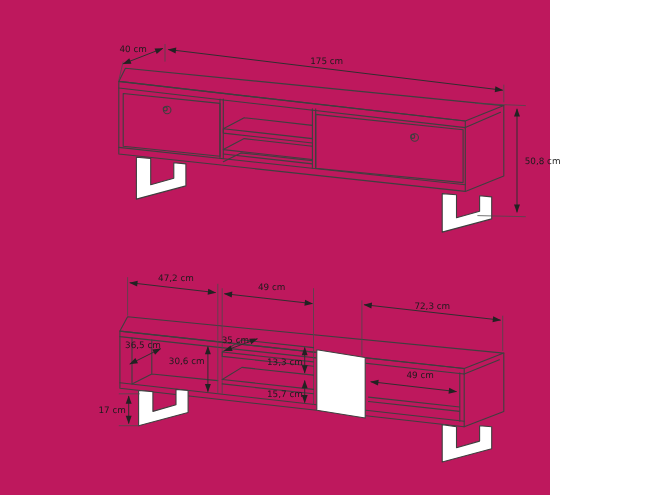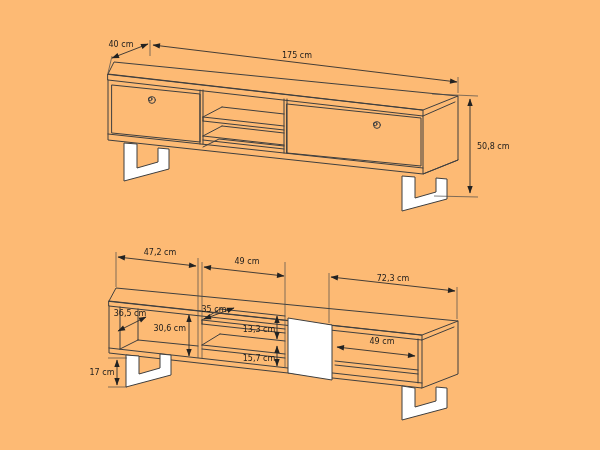--- a/index.html
+++ b/index.html
@@ -1,17 +1,17 @@
 <!DOCTYPE html>
 <html><head>
 <meta charset="utf-8">
 <style>
   html,body{margin:0;padding:0;background:#ffffff;}
   body{width:600px;height:450px;overflow:hidden;}
-  #stage{width:600px;height:450px;background:#fdba74;}
+  #stage{width:500px;height:450px;background:#be185d;}
   svg{display:block;}
   .fl{fill:none;stroke:#3f3f3f;stroke-width:1;stroke-linecap:round;stroke-linejoin:round;}
   .fw{fill:#ffffff;stroke:#3f3f3f;stroke-width:1;stroke-linejoin:round;}
   .ext{fill:none;stroke:#4a4a4a;stroke-width:0.7;}
   .dim{fill:none;stroke:#2f2f2f;stroke-width:0.9;}
   .lbl{font-family:"DejaVu Sans","Liberation Sans",sans-serif;font-size:8px;fill:#1c1c1c;}
 </style>
 </head>
 <body>
 

